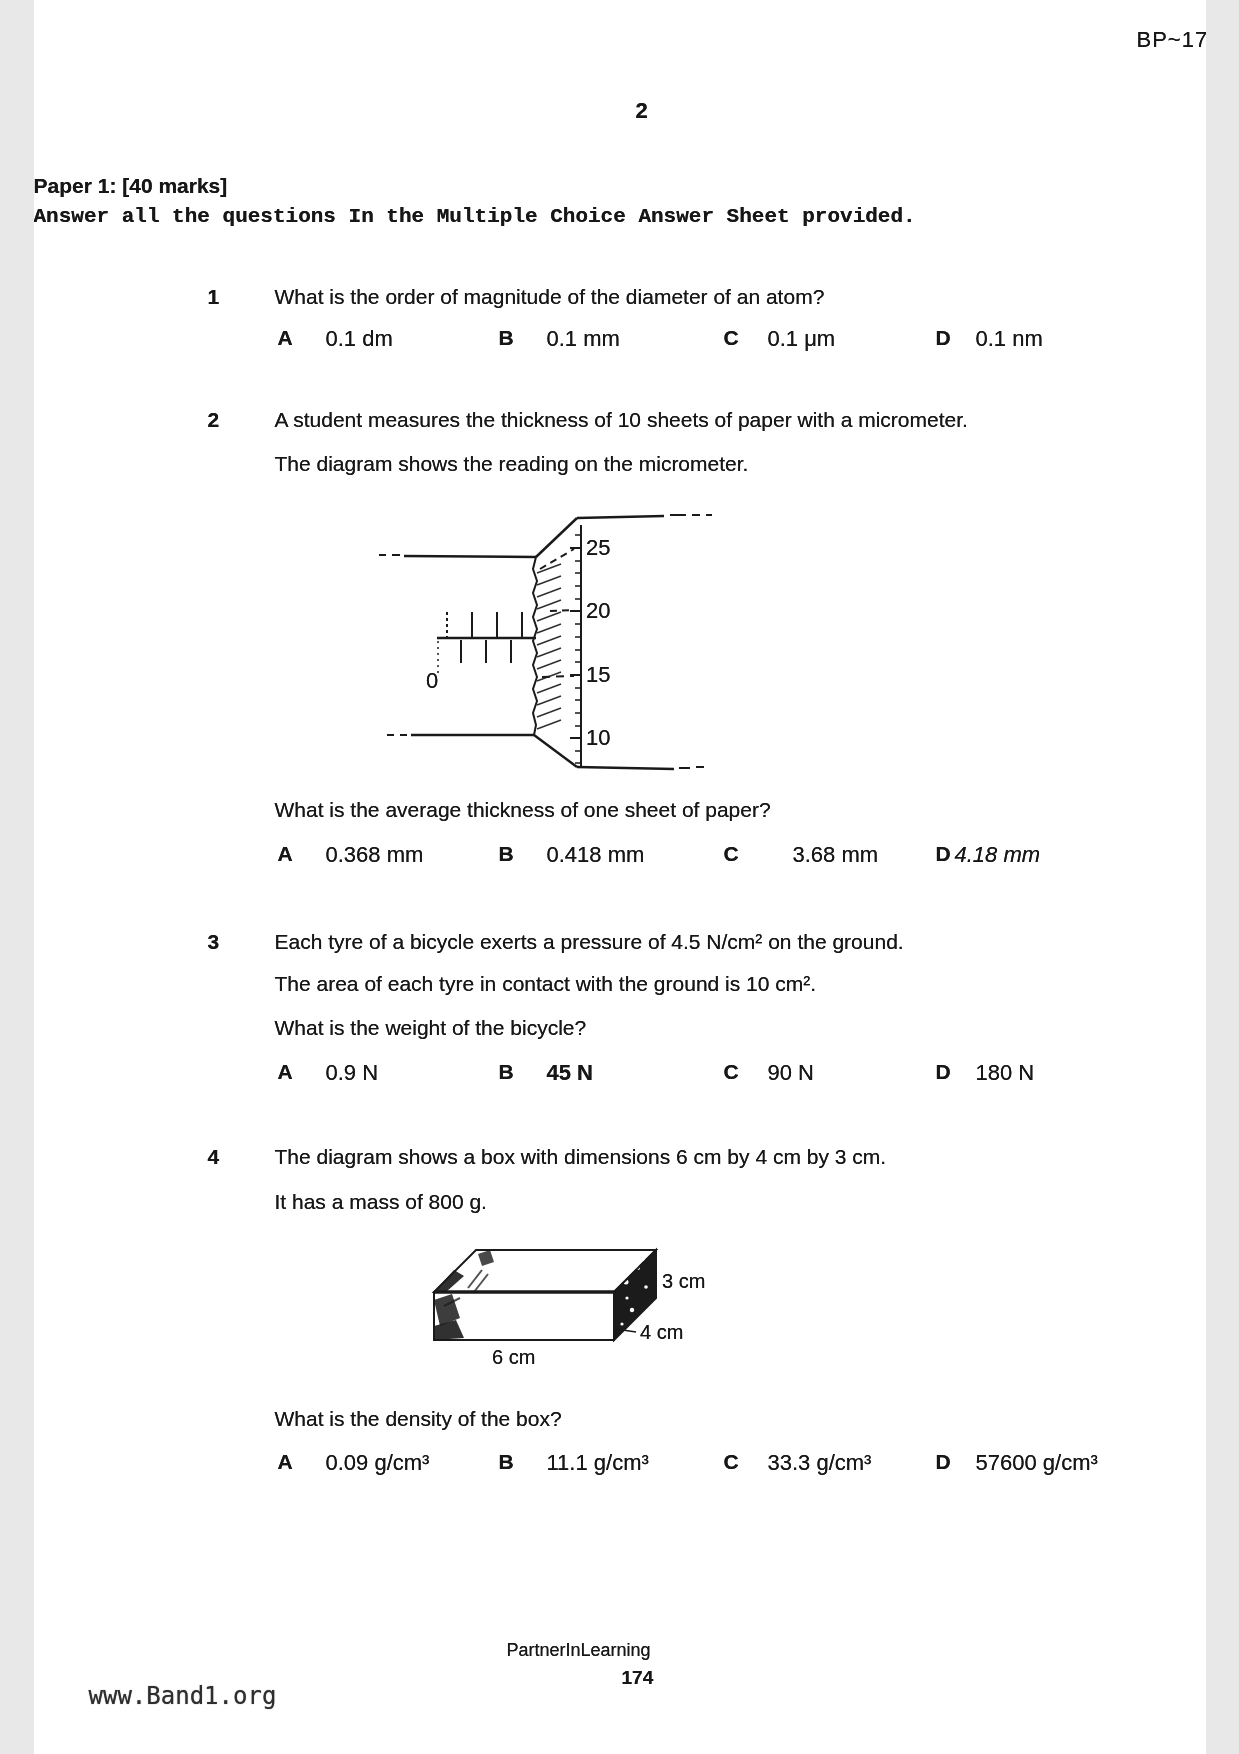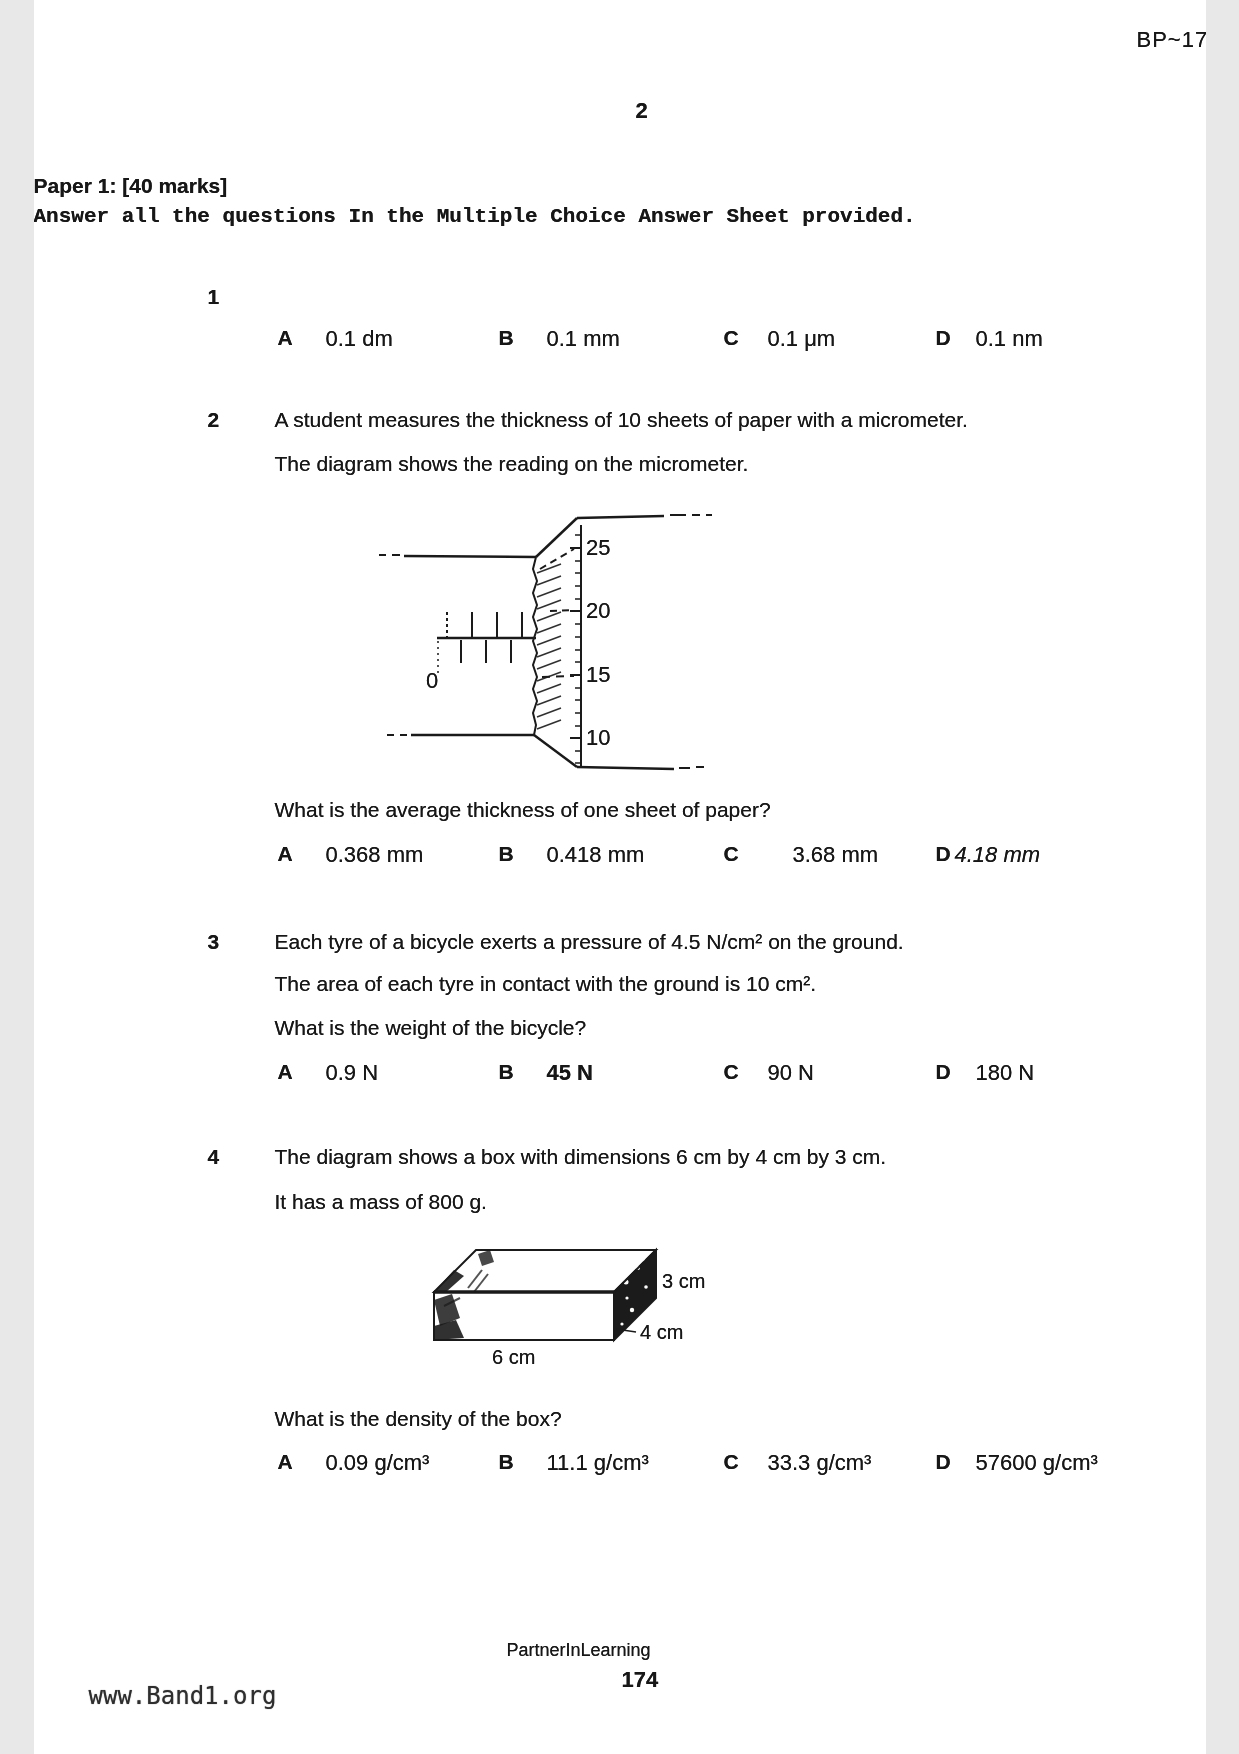--- a/index.html
+++ b/index.html
@@ -15,40 +15,41 @@
   .center{left:0;width:1222px;text-align:left;}
   .qnum{position:absolute;left:174px;font-size:21px;font-weight:bold;white-space:nowrap;}
   .qline{position:absolute;left:241px;font-size:21px;white-space:nowrap;}
   .opts{position:absolute;left:244px;width:960px;height:26px;}
   .ol{position:absolute;top:0;font-size:21px;font-weight:bold;white-space:nowrap;}
   .ov{position:absolute;top:0;font-size:22px;white-space:nowrap;}
   .diagram{position:absolute;}
   .doccode{position:absolute;left:1103px;top:27px;font-size:22px;letter-spacing:1px;}
   .pagenum{position:absolute;left:596px;top:98px;width:24px;text-align:center;font-size:22px;font-weight:bold;}
   .footer-brand{position:absolute;left:473px;top:1640px;font-size:18px;}
-  .footer-page{position:absolute;left:588px;top:1667px;font-size:22px;font-weight:bold;}
+  .footer-page{position:absolute;left:588px;top:1667px;font-size:19px;font-weight:bold;}
   .watermark{
     position:absolute;left:55px;top:1682px;font-size:24px;color:#2e2e2e;
     font-family:"DejaVu Sans Mono","Liberation Mono",monospace;
     text-shadow:0 0 1px #666;
   }
   svg text{font-family:"Liberation Sans",sans-serif;fill:#171717;}
 </style>
 </head>
 <body>
 
 <div class="page">
 
   <div class="doccode">BP~174</div>
   <div class="pagenum">2</div>
 
   <div class="t b center" style="top:174px;">Paper 1: [40 marks]</div>
   <div class="t b center" style="top:205px;font-family:Liberation Mono, monospace;">Answer all the questions In the Multiple Choice Answer Sheet provided.</div>
 
   <div class="qnum" style="top:285px;">1</div>
+  <div class="qline" style="top:285px;">What is the order of magnitude of the diameter of an atom?</div>
   <div class="opts" style="top:326px;">
     <span class="ol" style="left:0px;">A</span>
     <span class="ov" style="left:48px;">0.1 dm</span>
     <span class="ol" style="left:221px;">B</span>
     <span class="ov" style="left:269px;">0.1 mm</span>
     <span class="ol" style="left:446px;">C</span>
     <span class="ov" style="left:490px;">0.1 μm</span>
     <span class="ol" style="left:658px;">D</span>
     <span class="ov" style="left:698px;">0.1 nm</span>
   </div>

